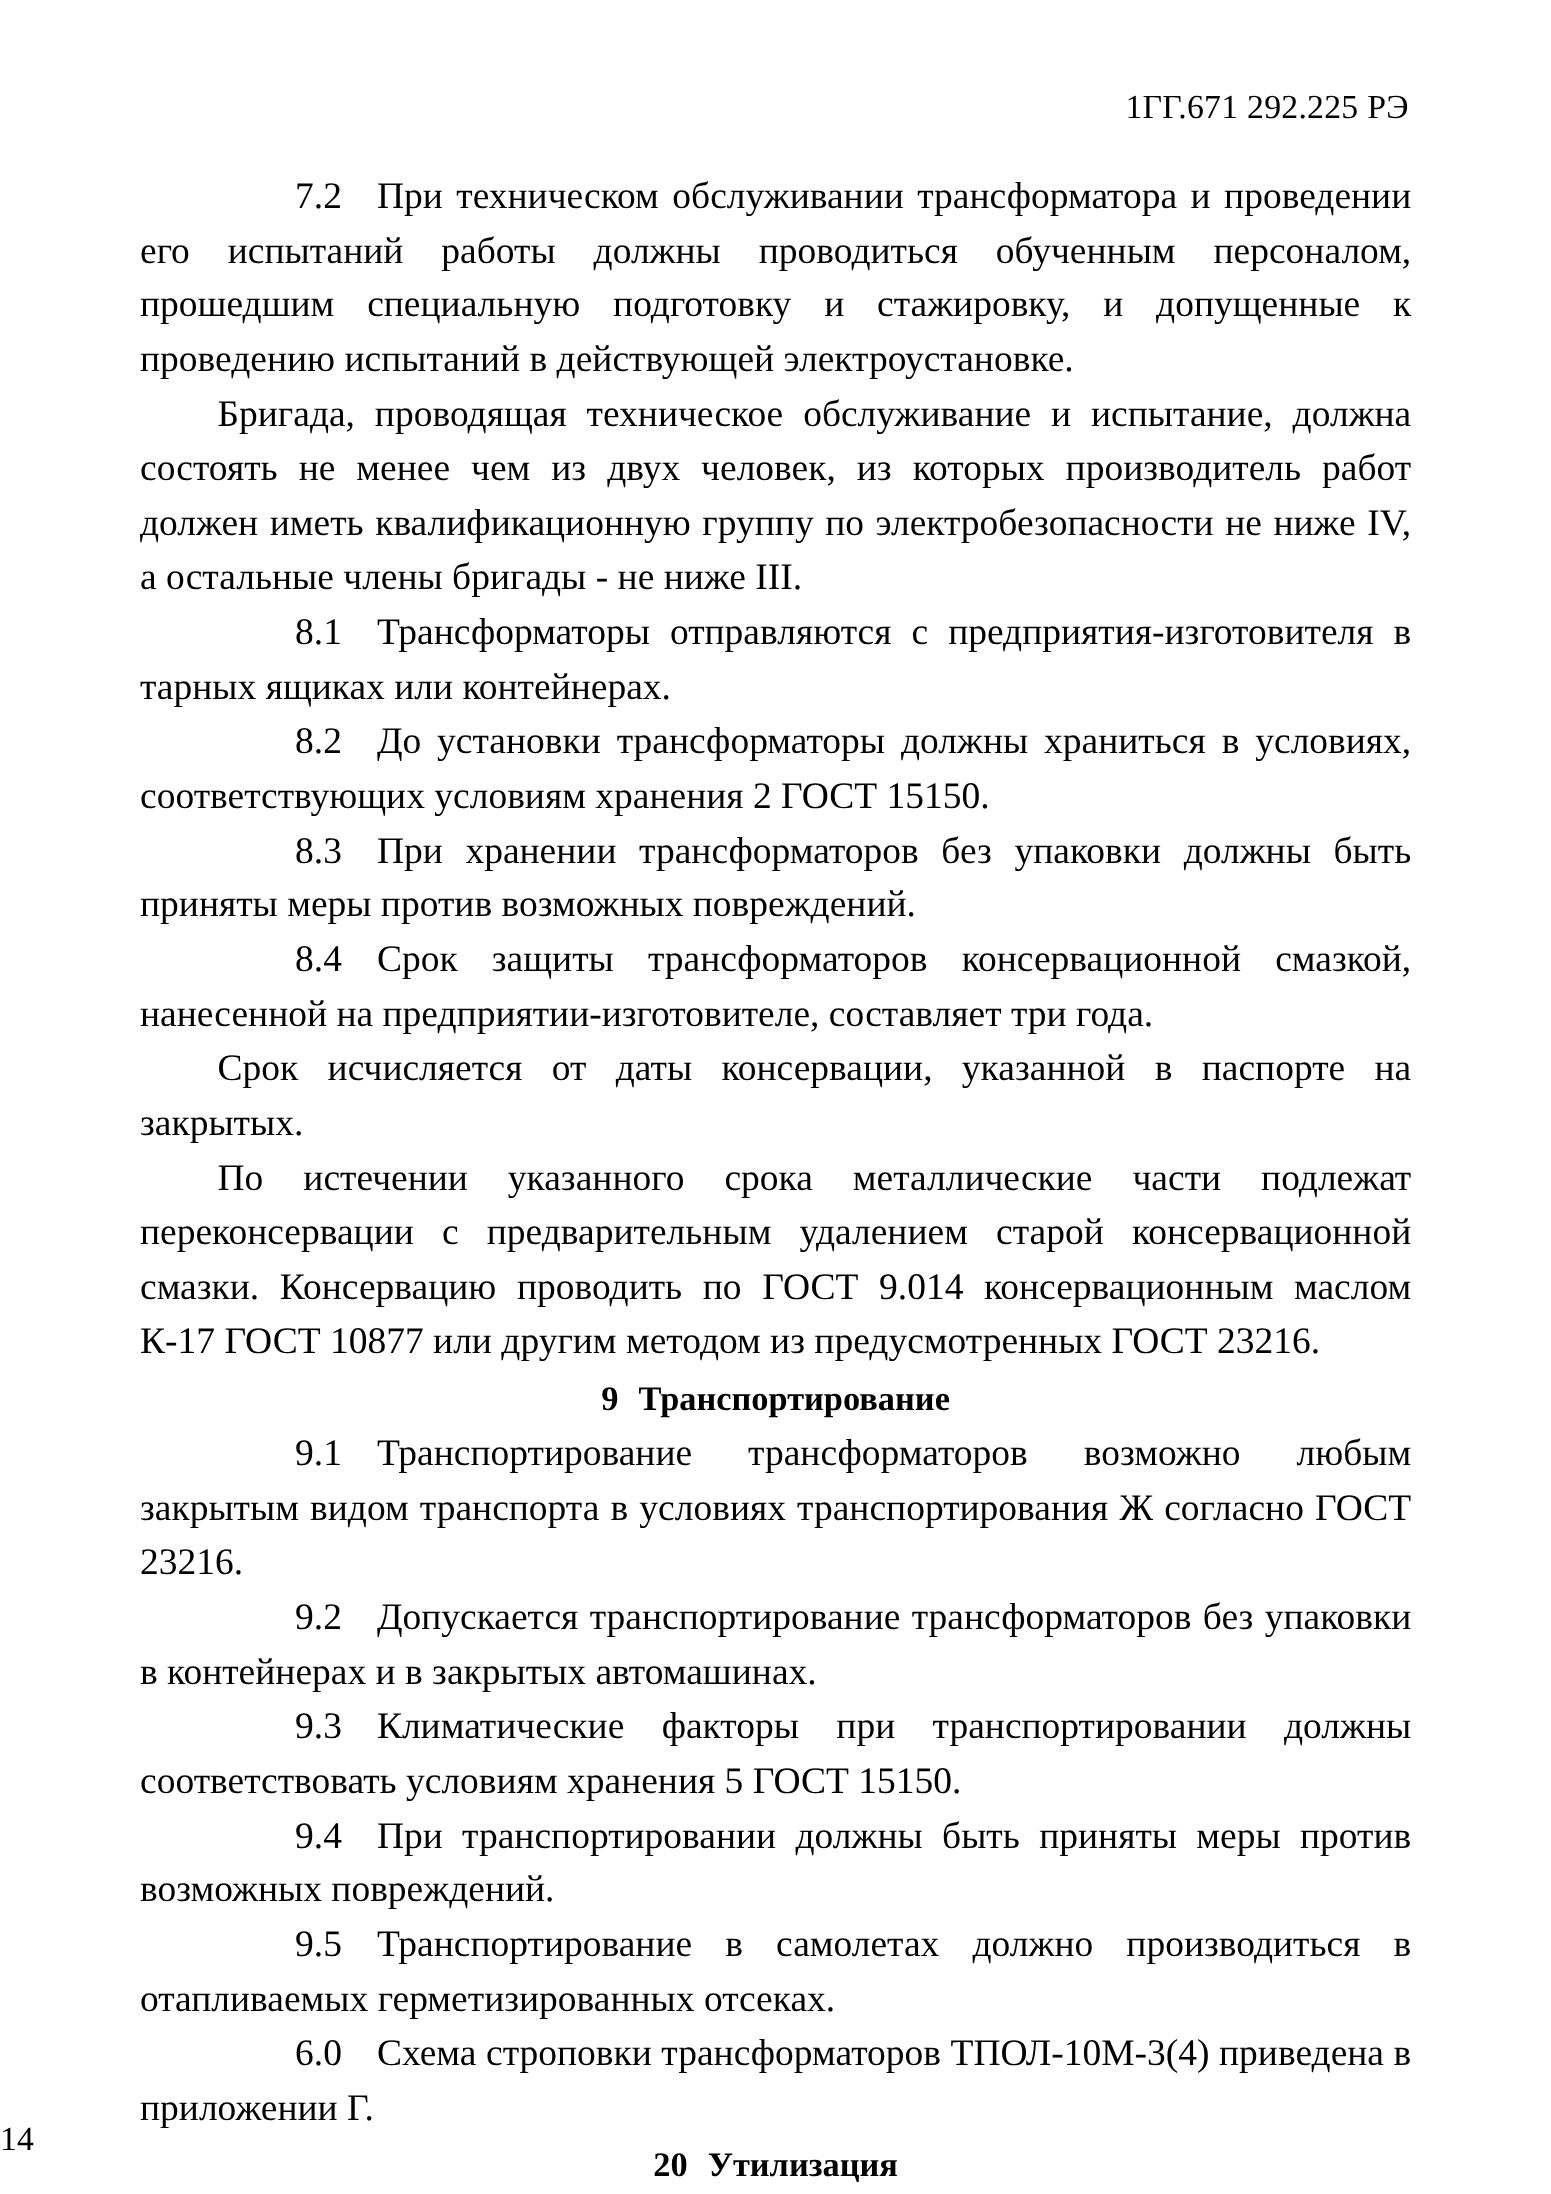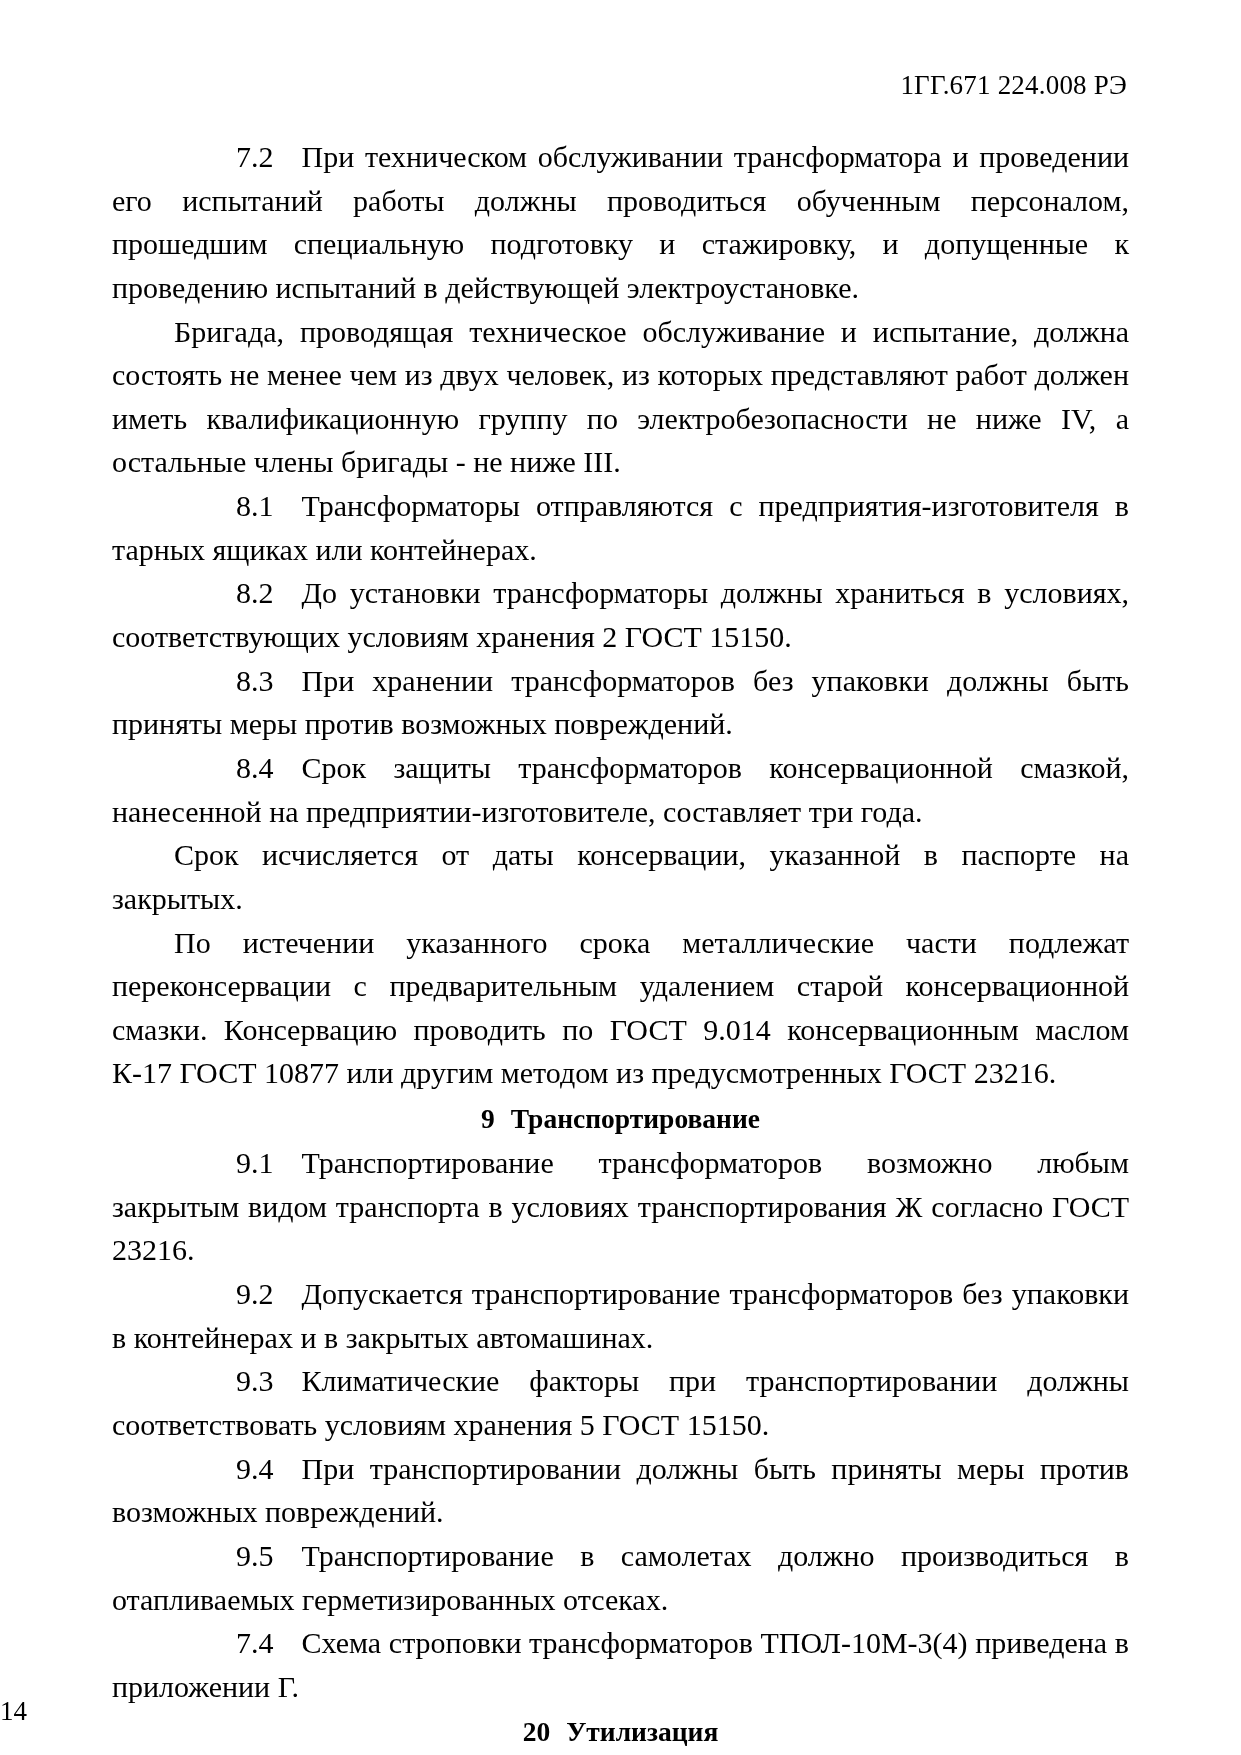--- a/index.html
+++ b/index.html
@@ -66,37 +66,37 @@
     left: 0;
     width: 100%;
     font-size: 27px;
   }
 </style>
 </head>
 <body>
 
 <div class="page">
 
-  <div class="doc-code">1ГГ.671 224.008 РЭ</div>
+  <div class="doc-code">1ГГ.671 292.225 РЭ</div>
 
   <div id="body-content">
       <div class="para"><span class="num">7.2</span><span class="gap"></span><span>При техническом обслуживании трансформатора и проведении его испытаний работы должны проводиться обученным персоналом, прошедшим специальную подготовку и стажировку, и допущенные к проведению испытаний в действующей электроустановке.</span></div>
-      <div class="para"><span>Бригада, проводящая техническое обслуживание и испытание, должна состоять не менее чем из двух человек, из которых представляют работ должен иметь квалификационную группу по электробезопасности не ниже IV, а остальные члены бригады - не ниже III.</span></div>
+      <div class="para"><span>Бригада, проводящая техническое обслуживание и испытание, должна состоять не менее чем из двух человек, из которых производитель работ должен иметь квалификационную группу по электробезопасности не ниже IV, а остальные члены бригады - не ниже III.</span></div>
       <div class="para"><span class="num">8.1</span><span class="gap"></span><span>Трансформаторы отправляются с предприятия-изготовителя в тарных ящиках или контейнерах.</span></div>
       <div class="para"><span class="num">8.2</span><span class="gap"></span><span>До установки трансформаторы должны храниться в условиях, соответствующих условиям хранения 2 ГОСТ 15150.</span></div>
       <div class="para"><span class="num">8.3</span><span class="gap"></span><span>При хранении трансформаторов без упаковки должны быть приняты меры против возможных повреждений.</span></div>
       <div class="para"><span class="num">8.4</span><span class="gap"></span><span>Срок защиты трансформаторов консервационной смазкой, нанесенной на предприятии-изготовителе, составляет три года.</span></div>
       <div class="para"><span>Срок исчисляется от даты консервации, указанной в паспорте на закрытых.</span></div>
       <div class="para"><span>По истечении указанного срока металлические части подлежат переконсервации с предварительным удалением старой консервационной смазки. Консервацию проводить по ГОСТ 9.014 консервационным маслом К-17 ГОСТ 10877 или другим методом из предусмотренных ГОСТ 23216.</span></div>
       <div class="heading"><span>9</span><span class="hgap"></span><span>Транспортирование</span></div>
       <div class="para"><span class="num">9.1</span><span class="gap"></span><span>Транспортирование трансформаторов возможно любым закрытым видом транспорта в условиях транспортирования Ж согласно ГОСТ 23216.</span></div>
       <div class="para"><span class="num">9.2</span><span class="gap"></span><span>Допускается транспортирование трансформаторов без упаковки в контейнерах и в закрытых автомашинах.</span></div>
       <div class="para"><span class="num">9.3</span><span class="gap"></span><span>Климатические факторы при транспортировании должны соответствовать условиям хранения 5 ГОСТ 15150.</span></div>
       <div class="para"><span class="num">9.4</span><span class="gap"></span><span>При транспортировании должны быть приняты меры против возможных повреждений.</span></div>
       <div class="para"><span class="num">9.5</span><span class="gap"></span><span>Транспортирование в самолетах должно производиться в отапливаемых герметизированных отсеках.</span></div>
-      <div class="para"><span class="num">7.4</span><span class="gap"></span><span>Схема строповки трансформаторов ТПОЛ-10М-3(4) приведена в приложении Г.</span></div>
+      <div class="para"><span class="num">6.0</span><span class="gap"></span><span>Схема строповки трансформаторов ТПОЛ-10М-3(4) приведена в приложении Г.</span></div>
       <div class="heading"><span>20</span><span class="hgap"></span><span>Утилизация</span></div>
       <div class="para"><span class="num">10.2</span><span class="gap"></span><span>После окончания срока службы трансформаторы подлежат списанию и</span></div>
     </div>
 
   <div class="page-number">14</div>
 
 </div>
 
 </body></html>

